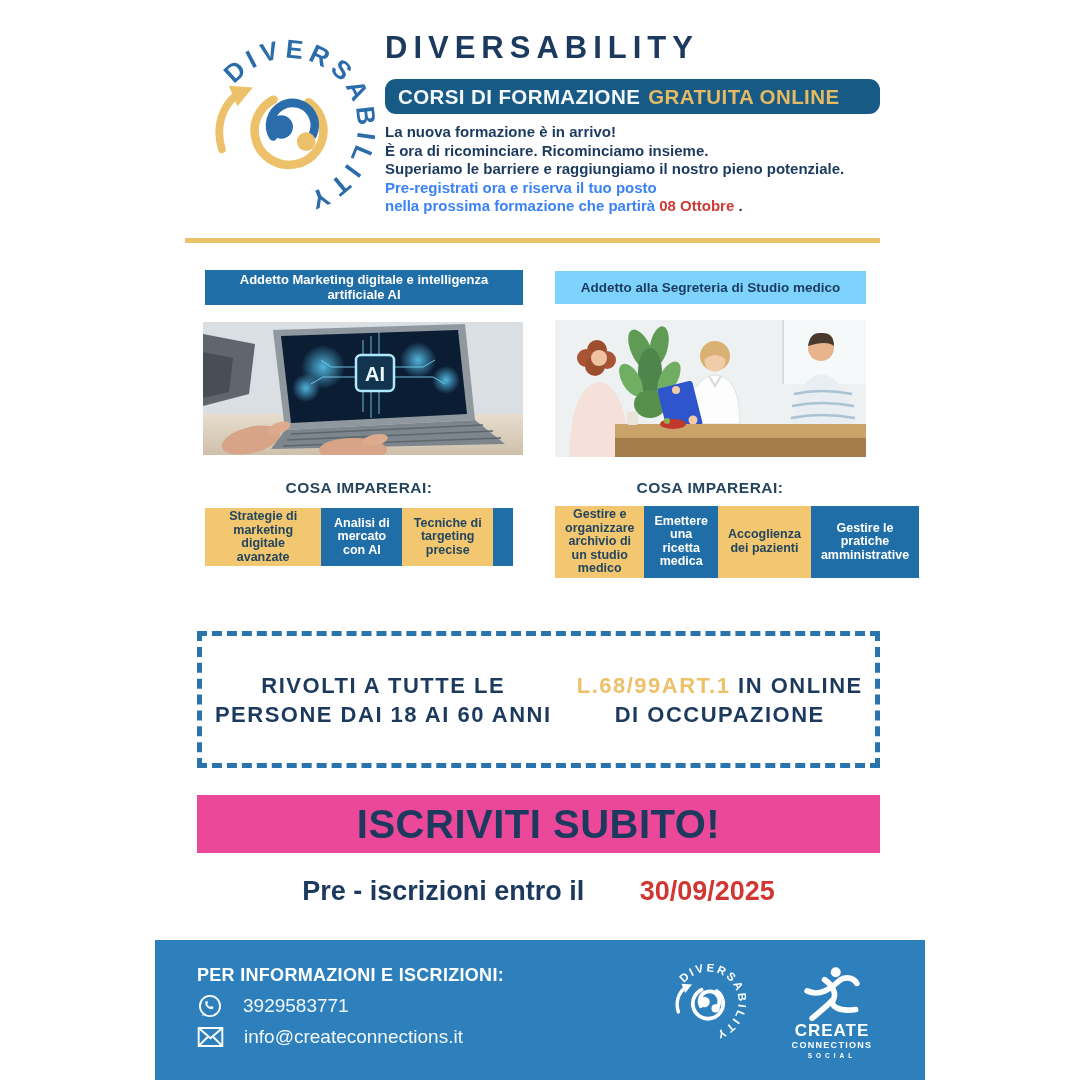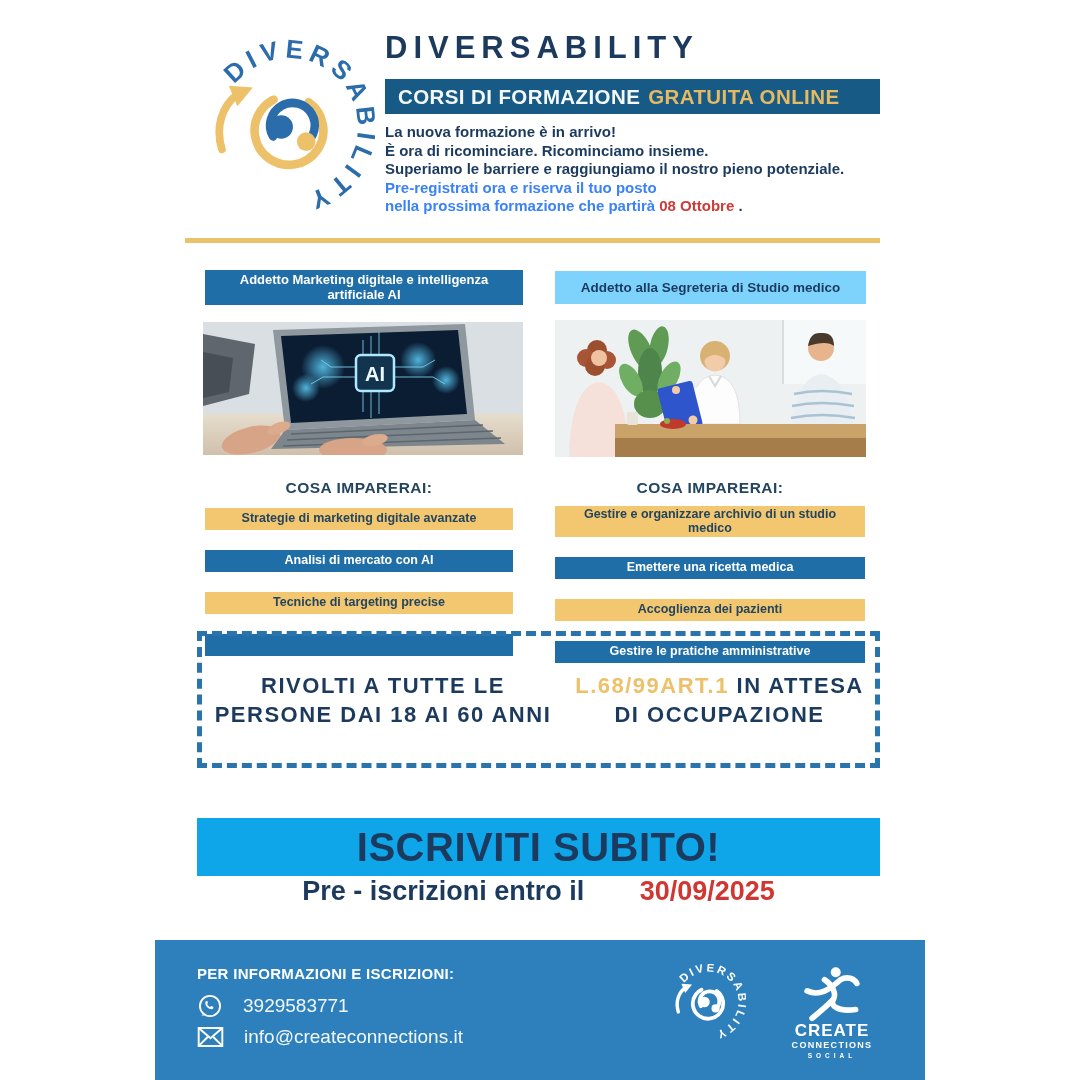--- a/index.html
+++ b/index.html
@@ -4,56 +4,56 @@
 <style>
   * { margin:0; padding:0; box-sizing:border-box; }
   html,body { background:#ffffff; }
   body { font-family:"Liberation Sans", sans-serif; }
   .poster { position:relative; width:1080px; height:1080px; background:#ffffff; overflow:hidden; }
   .abs { position:absolute; }
 
   
   .logo-top { left:203px; top:34px; width:172px; height:186px; }
   .page-title { left:385px; top:30px; font-size:31px; font-weight:bold; letter-spacing:6px; color:#1c3a5e; }
-  .banner { left:385px; top:79px; width:495px; height:35px; background:#175a86; display:flex; align-items:center; padding-left:13px; font-size:20.5px; font-weight:bold; color:#f4f8fb; letter-spacing:.4px; }
+  .banner { left:385px; top:79px; width:495px; height:35px; background:#175a86; display:flex; align-items:center; padding-left:13px; font-size:20.5px; font-weight:bold; color:#f4f8fb; letter-spacing:.4px;border-radius:11px; }
   .banner .gold { color:#e6ba62; margin-left:8px; }
   .intro { left:385px; top:123px; width:510px; font-size:15px; font-weight:bold; line-height:18.6px; color:#1c3a5e; }
   .intro .blue { color:#3b82f6; }
   .intro .red { color:#cf3a36; }
   .divider { left:185px; top:238px; width:695px; height:5px; background:#e9c26a; }
 
   
   .course-header { display:flex; align-items:center; justify-content:center; text-align:center; font-weight:bold; line-height:1.18; }
   .course-header.blue { left:205px; top:270px; width:318px; min-height:34px; background:#1f6ea7; color:#ffffff; font-size:13px; padding:2px 8px; }
   .course-header.yellow { left:555px; top:271px; width:311px; min-height:33px; background:#7dd3fc; color:#1c3a5e; font-size:13.5px; padding:2px 6px; }
   .course-image { overflow:hidden; }
   .image-left { left:203px; top:322px; width:320px; height:133px; }
   .image-right { left:555px; top:320px; width:311px; height:137px; }
   .learn-title { text-align:center; font-size:15.5px; font-weight:bold; color:#24455f; letter-spacing:.5px; }
   .learn-left { left:205px; top:479px; width:308px; }
   .learn-right { left:555px; top:479px; width:310px; }
-  .list { display:flex; flex-direction:column; gap:20px; }
+  .list { display:flex; flex-direction:row; gap:0; }
   .list-left { left:205px; top:508px; width:308px; }
   .list-right { left:555px; top:506px; width:310px; }
   .bar { min-height:22px; display:flex; align-items:center; justify-content:center; text-align:center; font-weight:bold; font-size:12.5px; line-height:1.08; padding:2px 10px; }
   .bar.yellow { background:#f2c76f; color:#24455f; }
   .bar.blue { background:#1f6ea7; color:#ffffff; }
 
   
   .eligibility { left:197px; top:631px; width:683px; height:137px; border:5px dashed #2a74ad; display:flex; flex-direction:row; align-items:center; justify-content:center; text-align:center; font-weight:bold; font-size:22px; letter-spacing:1.5px; line-height:29px; color:#1c3a5e; }
   .eligibility .gold { color:#edc06a; }
 
   
-  .cta-banner { left:197px; top:818px; width:683px; height:58px; background:#0ea5e9; display:flex; align-items:center; justify-content:center; font-size:40px; font-weight:bold; color:#1c3a5e; letter-spacing:.5px; }
+  .cta-banner { left:197px; top:795px; width:683px; height:58px; background:#ec4899; display:flex; align-items:center; justify-content:center; font-size:40px; font-weight:bold; color:#1c3a5e; letter-spacing:.5px; }
   .deadline { left:197px; top:876px; width:683px; text-align:center; font-size:27px; font-weight:bold; color:#1c3a5e; }
   .deadline .red { color:#d03732;margin-left:48px; }
 
   
   .footer { left:155px; top:940px; width:770px; height:140px; background:#2e80bd; }
-  .contact-heading { left:42px; top:25px; font-size:15px; font-weight:bold; color:#ffffff; letter-spacing:.3px; }
+  .contact-heading { left:42px; top:25px; font-size:18px; font-weight:bold; color:#ffffff; letter-spacing:.3px; }
   .contact-row { display:flex; align-items:center; gap:20px; color:#f2f7fa; font-size:19px; }
   .row-phone { left:42px; top:53px; }
   .row-email { left:42px; top:86px; }
   .footer-logo-div { left:515px; top:24px; width:76px; height:76px; }
   .cc-logo { left:628px; top:26px; width:98px; text-align:center; color:#ffffff; }
   .cc-fig { width:64px; height:56px; margin:0 auto; display:block; }
   .cc-line1 { font-size:17px; font-weight:bold; letter-spacing:1px; line-height:18px; }
   .cc-line2 { font-size:9px; font-weight:bold; letter-spacing:1.3px; line-height:11px; }
   .cc-line3 { font-size:6.5px; font-weight:bold; letter-spacing:4px; line-height:10px; }
 </style>
@@ -196,21 +196,21 @@
   </div>
   <div class="abs list list-right">
     <div class="bar yellow">Gestire e organizzare archivio di un studio medico</div>
     <div class="bar blue">Emettere una ricetta medica</div>
     <div class="bar yellow">Accoglienza dei pazienti</div>
     <div class="bar blue">Gestire le pratiche amministrative</div>
   </div>
 
   <div class="abs eligibility">
     <div>RIVOLTI A TUTTE LE PERSONE DAI 18 AI 60 ANNI</div>
-    <div><span class="gold">L.68/99ART.1</span><span> IN ATTESA DI OCCUPAZIONE</span></div>
+    <div><span class="gold">L.68/99ART.1</span><span> IN ONLINE DI OCCUPAZIONE</span></div>
   </div>
 
   <div class="abs cta-banner">ISCRIVITI SUBITO!</div>
   <div class="abs deadline">
     <span>Pre - iscrizioni entro il </span><span class="red">30/09/2025</span>
   </div>
 
   <div class="abs footer">
     <div class="abs contact-heading">PER INFORMAZIONI E ISCRIZIONI:</div>
 

